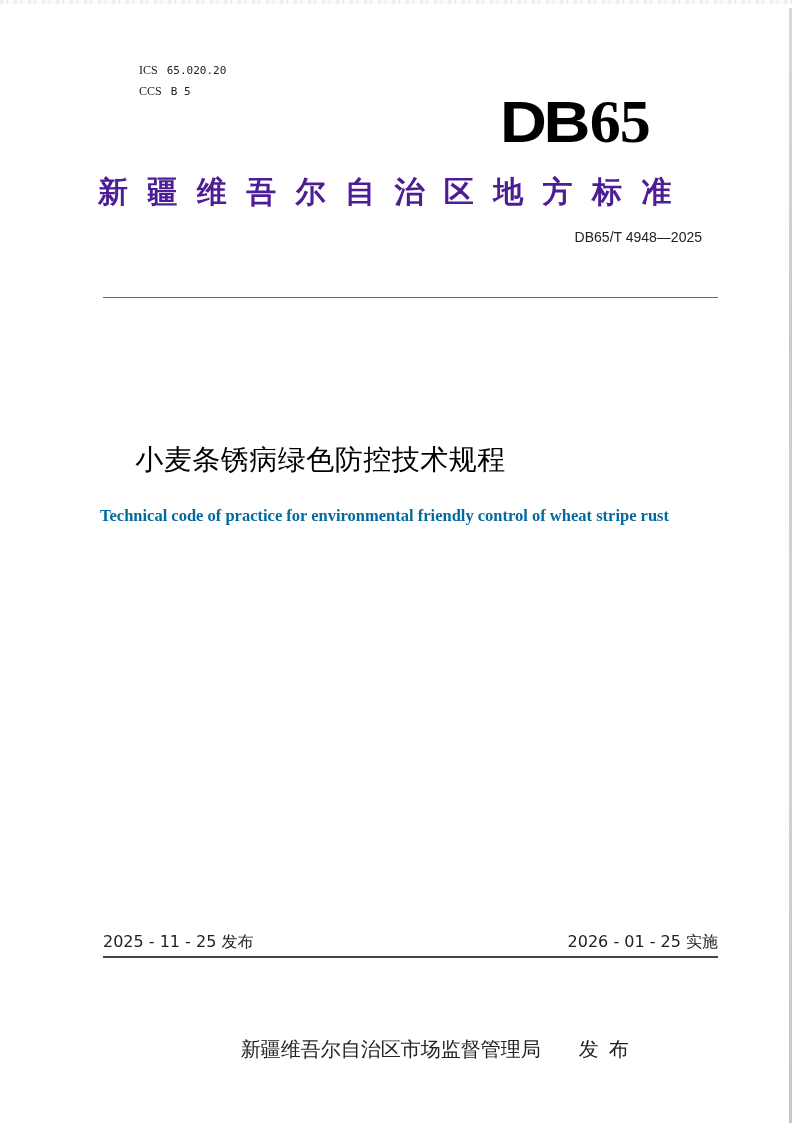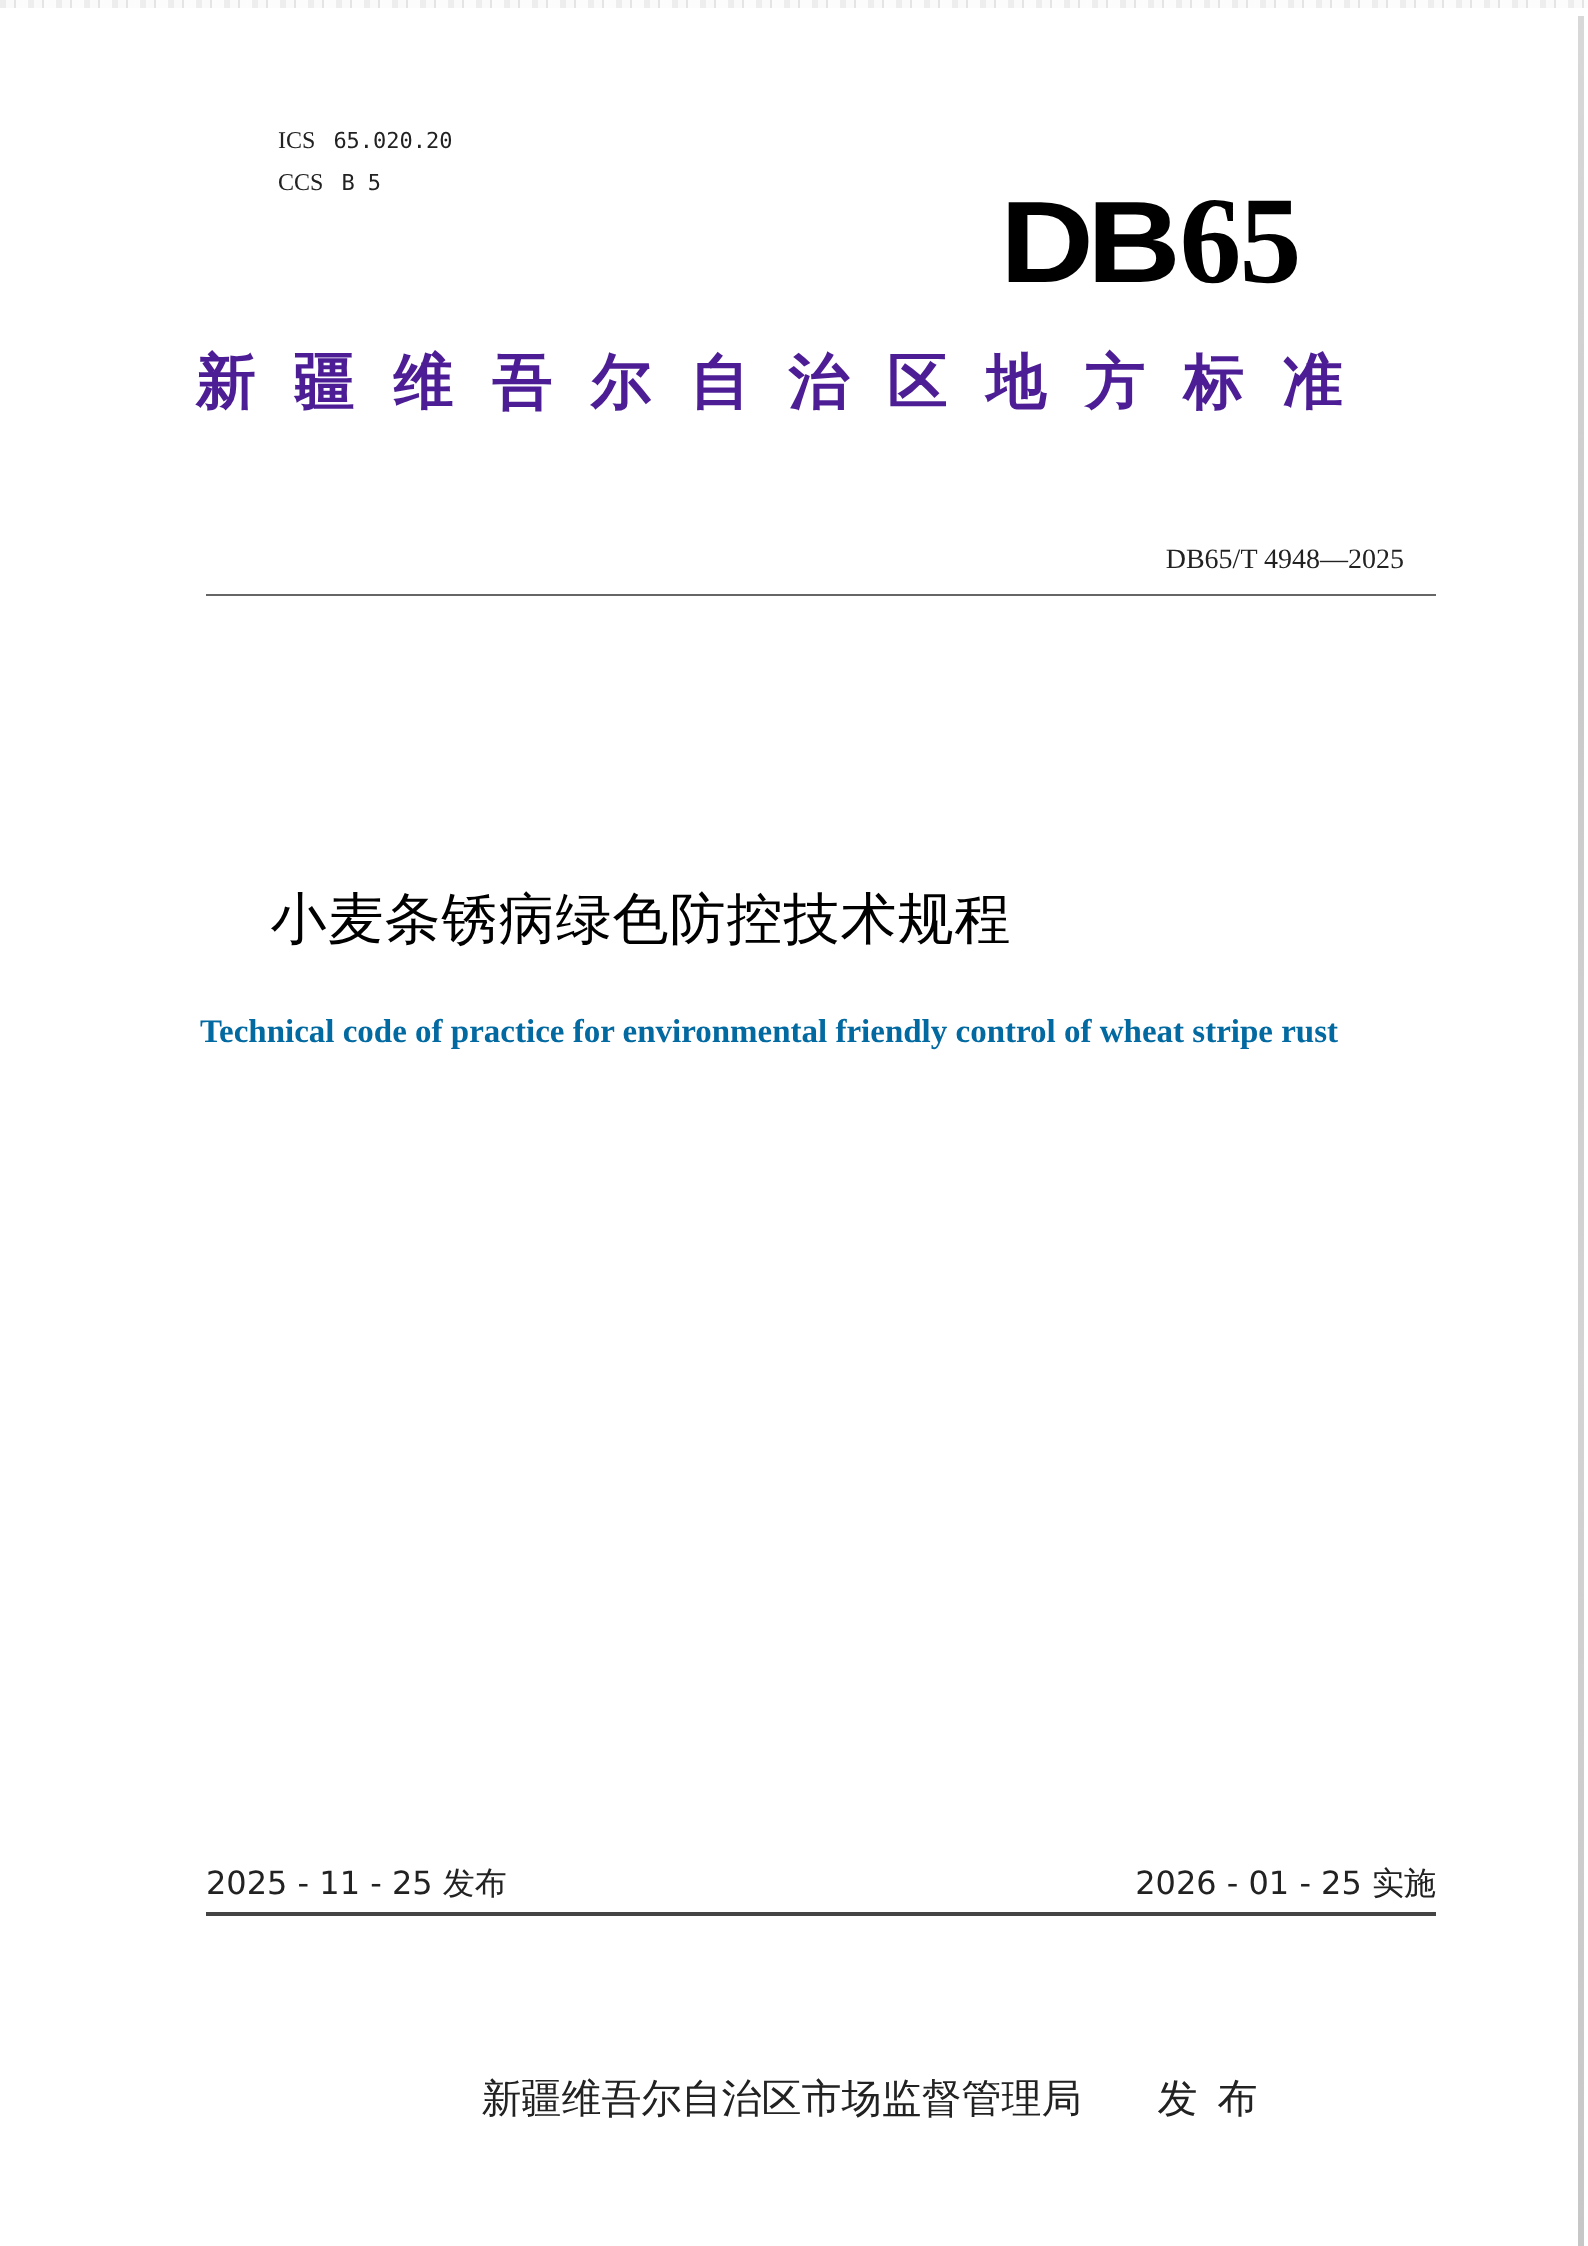--- a/index.html
+++ b/index.html
@@ -29,21 +29,21 @@
       font-family: "Liberation Serif", serif; font-weight: bold; font-size: 62px; line-height: 58px;
       color: #000000; letter-spacing: -1px;
     }
     .logo .db { font-family: "Liberation Sans", sans-serif; font-weight: 900; font-size: 58px; letter-spacing: -3px; display: inline-block; transform: scaleX(1.12); transform-origin: left; margin-right: 12px; }
     .std-title {
       position: absolute; left: 98px; top: 170px; width: 620px;
       font-size: 30px; line-height: 44px; color: #4c1d95; letter-spacing: 19.4px; white-space: nowrap; font-weight: bold;
     }
     .std-code {
       position: absolute; right: 92px; top: 229px;
-      font-family: Liberation Serif, serif; font-size: 14px; color: #222; letter-spacing: 0px; margin-top: 44px;
+      font-family: Liberation Sans, sans-serif; font-size: 14px; color: #222; letter-spacing: 0px;
     }
     .rule-top { position: absolute; left: 103px; top: 297px; width: 615px; height: 1px; background: #666; }
     .cn-title {
       position: absolute; left: 0; width: 641px; top: 440px; text-align: center;
       font-size: 28px; line-height: 40px; color: #000000; letter-spacing: 0.5px;
     }
     .en-title {
       position: absolute; left: 100px; width: 620px; top: 505px; 
       font-family: "Liberation Serif", serif; font-weight: bold; font-size: 16.5px; line-height: 22px; color: #0369a1;
     }

